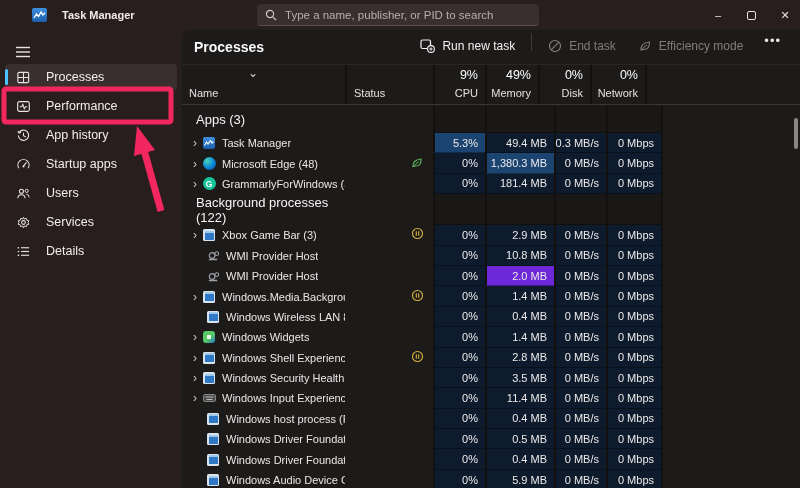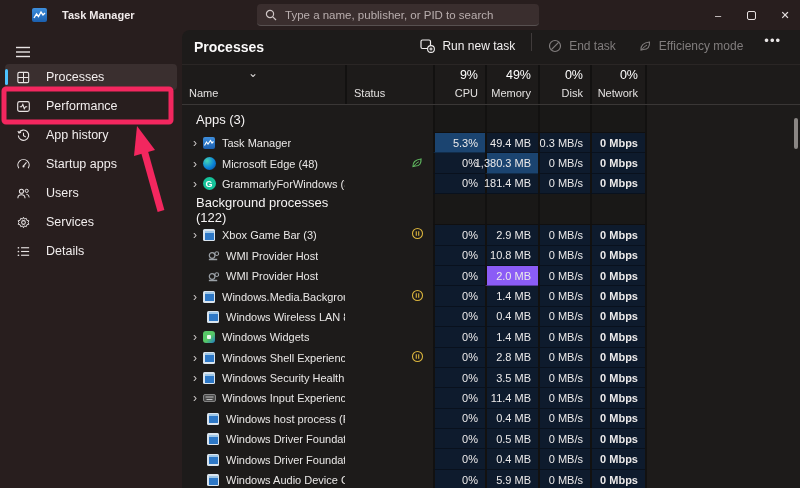--- a/index.html
+++ b/index.html
@@ -67,21 +67,21 @@
 
   
   .rows { position:relative; }
   .trow { display:flex; height:20.4px; }
   .sect { height:28px; display:flex; }
   .sect.gap-top { height:31px; }
   .c-name { width:163px; display:flex; align-items:center; padding-left:6px; overflow:hidden; }
   .c-status { width:88px; display:flex; align-items:center; justify-content:flex-end; padding-right:9px; }
   .c-val { width:52px; border-left:2px solid #121110; display:flex; align-items:center;
     justify-content:flex-end; padding-right:7px; font-size:11px; color:#eceaea; white-space:nowrap; }
-  .c-mem { width:53px; } .c-net { width:55px;font-weight:bold; }
+  .c-mem { width:69px; } .c-net { width:55px; }
   .c-fill { flex:1; border-left:2px solid #121110; }
   .trow .c-val { border-bottom:1px solid rgba(0,0,0,0.35); }
   .sect-label { font-size:13px; color:#f5f3f3; align-self:center; padding-left:8px; font-weight:normal; }
   .sect .c-val { background:#191817 !important; }
   .row-chevron { width:14px; font-size:12px; color:#c9c6c5; flex:none; text-align:center; line-height:1; }
   .row-icon { width:14px; height:14px; flex:none; display:flex; align-items:center; justify-content:center;
     margin-right:6px; }
   .row-label { font-size:11px; color:#e9e7e6; white-space:nowrap; overflow:hidden; }
   .indent { margin-left:4px; }
 
@@ -392,21 +392,21 @@
               <svg width="13" height="13" viewBox="0 0 14 14">
                 <circle cx="5.5" cy="7" r="3" fill="none" stroke="#9aa0a6" stroke-width="1.3"></circle>
                 <circle cx="10.5" cy="5" r="2" fill="none" stroke="#9aa0a6" stroke-width="1.2"></circle>
                 <rect x="2" y="10.5" width="9" height="1.6" fill="#9aa0a6"></rect>
               </svg>
             </span>
             <span class="row-label">WMI Provider Host</span>
           </div>
           <div class="c-status"></div>
           <div class="c-val " style="background: rgb(14, 27, 45);">0%</div>
-          <div class="c-val c-mem" style="background: #8b5cf6;">2.0 MB</div>
+          <div class="c-val c-mem" style="background: #6d28d9;">2.0 MB</div>
           <div class="c-val " style="background: rgb(14, 27, 45);">0 MB/s</div>
           <div class="c-val c-net" style="background: rgb(14, 27, 45);">0 Mbps</div>
           <div class="c-fill"></div>
         </div>
         <div class="trow">
           <div class="c-name">
             <span class="row-chevron">›</span>
             <span class="row-icon">
               <span style="width:12px;height:12px;border-radius:1.5px;background:#d9e4ee;display:inline-flex;padding:1.5px">
                 <span style="flex:1;background:linear-gradient(180deg,#9ec7e8 0 26%,#2e78c6 26%)"></span>

